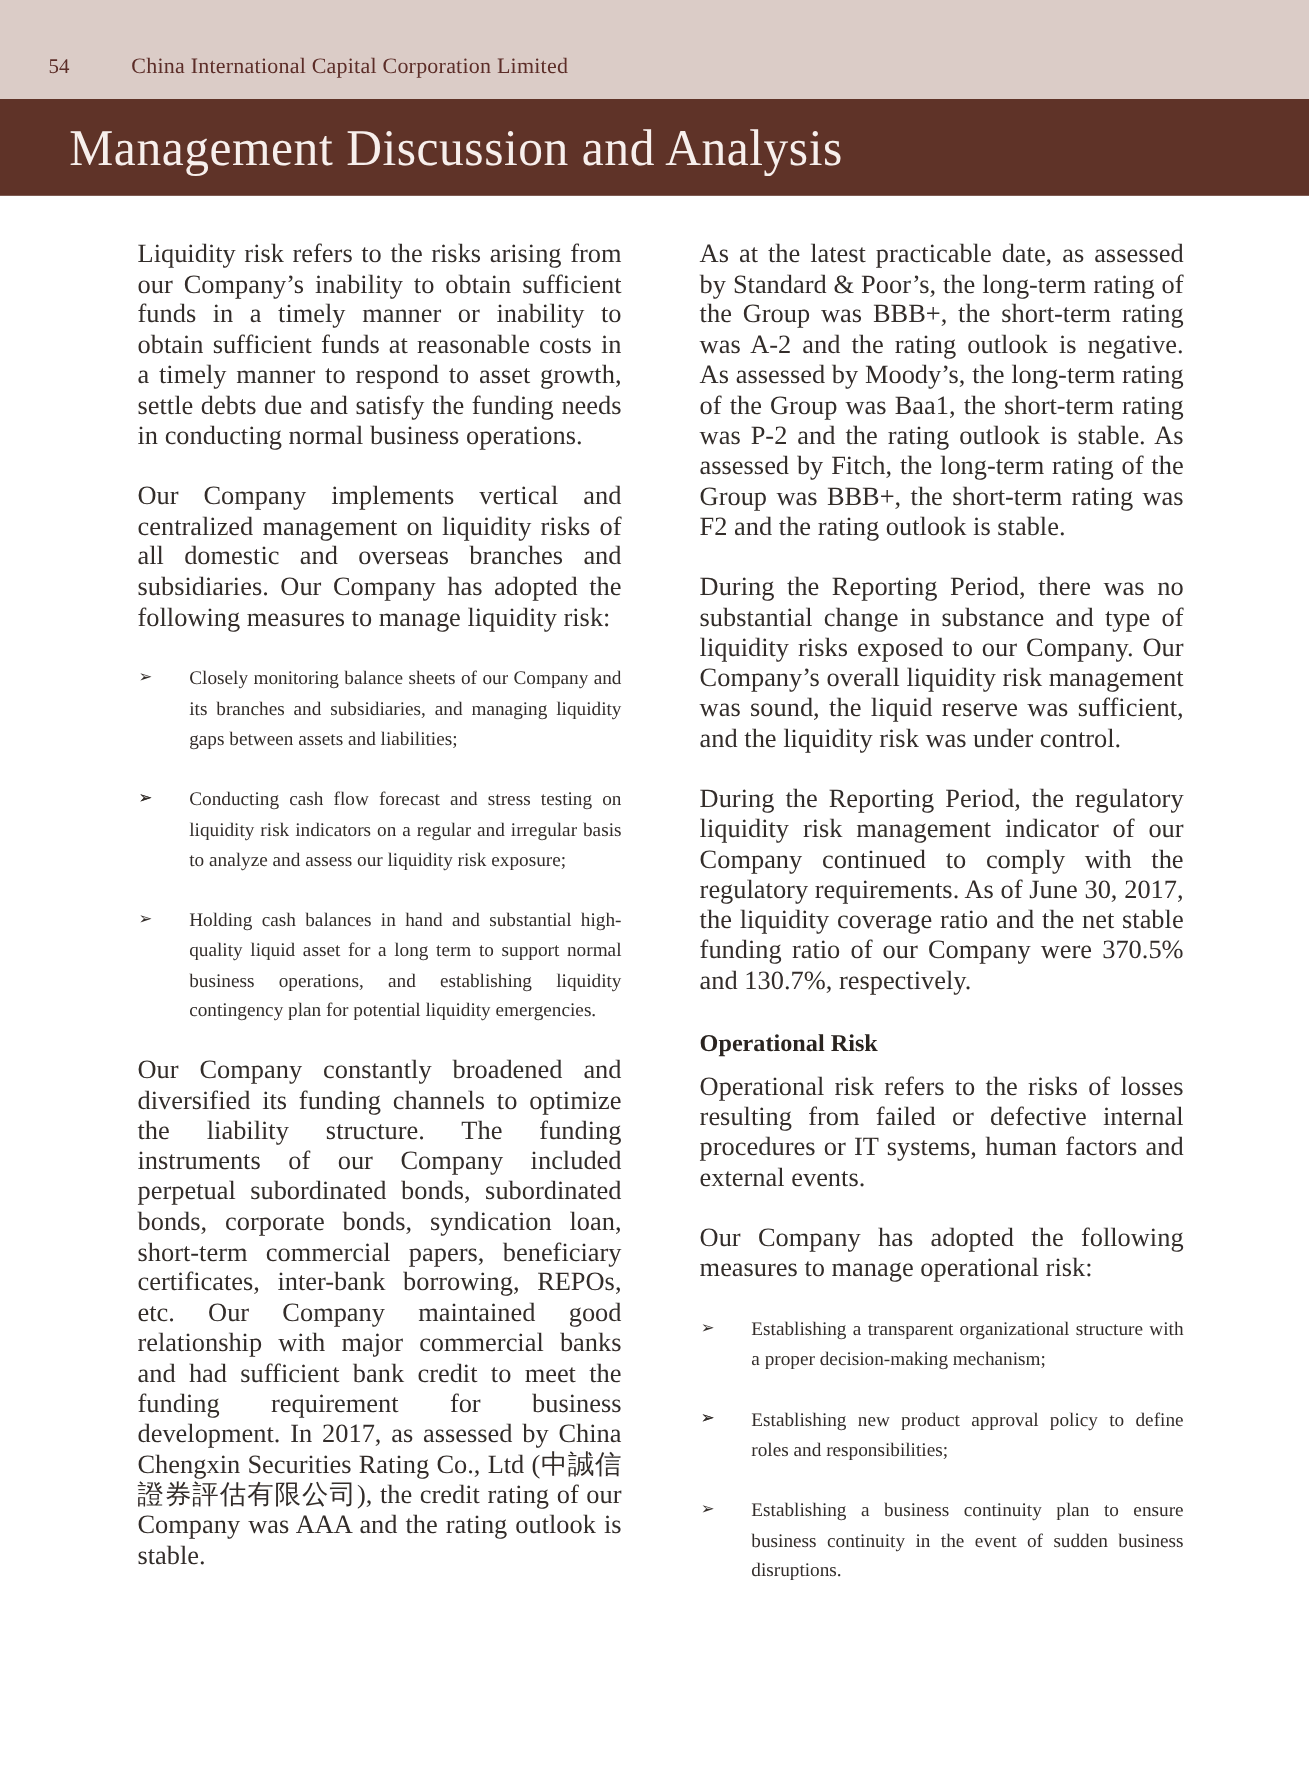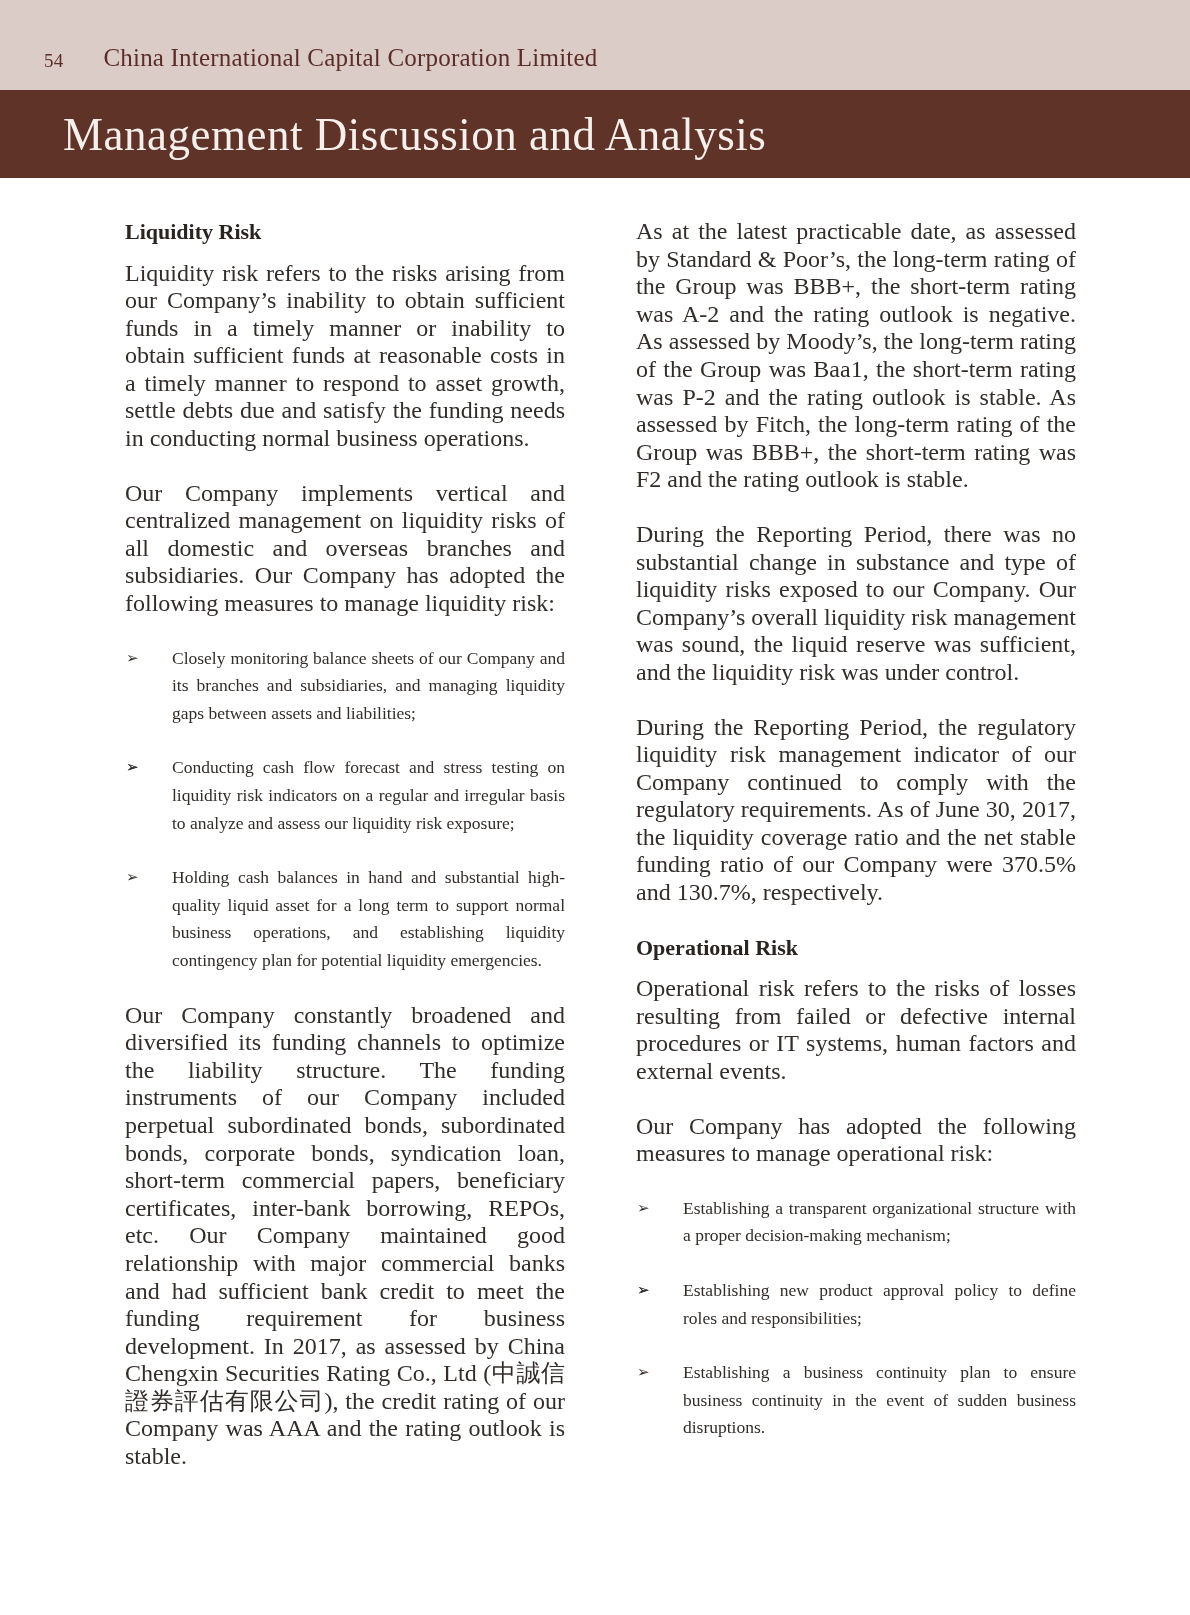--- a/index.html
+++ b/index.html
@@ -20,27 +20,28 @@
     color:var(--body-text);
     overflow:hidden;
   }
   .top-band{
     height:90px;
     background:var(--top-band-bg);
     display:flex;
     align-items:flex-end;
     padding:0 0 18px 44px;
     color:var(--header-text);
+    gap:16px;
   }
   .page-number{
     font-size:19px;
     letter-spacing:.2px;
   }
   .company-name{
-    font-size:25px;
+    font-size:20px;
     margin-left:40px;
     letter-spacing:.2px;
   }
   .banner{
     height:88px;
     background:var(--banner-bg);
     display:flex;
     align-items:center;
     padding-left:63px;
   }
@@ -102,21 +103,20 @@
   <span class="company-name">China International Capital Corporation Limited</span>
 </div>
 
 <div class="banner">
   <div class="banner-title">Management Discussion and Analysis</div>
 </div>
 
 <div class="content">
 
   <div class="col">
-    <div class="section-heading">Liquidity Risk</div>
     <p class="para">Liquidity risk refers to the risks arising from our Company’s inability to obtain sufficient funds in a timely manner or inability to obtain sufficient funds at reasonable costs in a timely manner to respond to asset growth, settle debts due and satisfy the funding needs in conducting normal business operations.</p>
     <p class="para">Our Company implements vertical and centralized management on liquidity risks of all domestic and overseas branches and subsidiaries. Our Company has adopted the following measures to manage liquidity risk:</p>
 
     <div class="bullet-item">
       <span class="bullet-marker">➢</span>
       <span>Closely monitoring balance sheets of our Company and its branches and subsidiaries, and managing liquidity gaps between assets and liabilities;</span>
     </div>
     <div class="bullet-item">
       <span class="bullet-marker">➢</span>
     </div>

